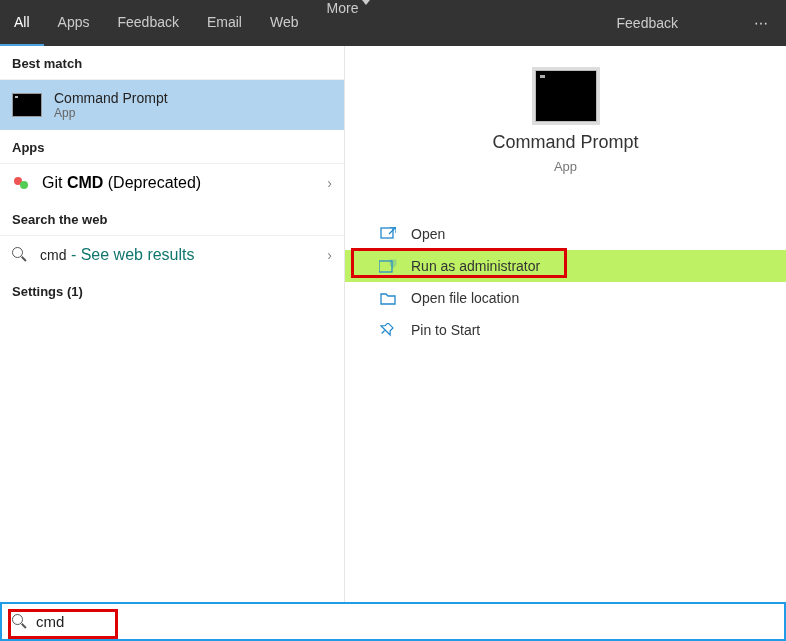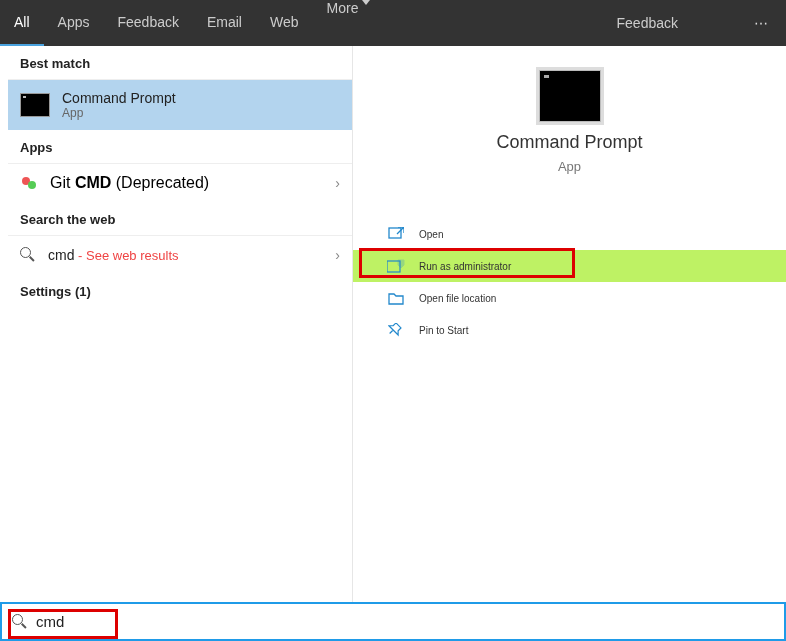--- a/index.html
+++ b/index.html
@@ -25,21 +25,21 @@
 .header .tab.active {
   border-bottom: 2px solid #4aa3df;
   color: #fff;
 }
 .header .spacer { flex: 1; }
 .header .feedback { display: flex; align-items: center; padding: 0 16px; }
 .header .more-dots { display: flex; align-items: center; padding: 0 16px; cursor: pointer; letter-spacing: 2px; font-size: 14px; color: #ddd; }
 .header .more-tab { display:flex; align-items: flex-start; gap:4px; }
 .header .caret-down { width:0; height:0; border-left:4px solid transparent; border-right:4px solid transparent; border-top:5px solid #ccc; display:inline-block; }
 
-.body { display: flex; height: calc(641px - 46px - 39px); margin-left: 8px; }
+.body { display: flex; height: calc(641px - 46px - 39px); }
 
 .left {
   width: 345px;
   background: #fff;
   border-right: 1px solid #e6e6e6;
   overflow: hidden;
 }
 .section-header {
   font-weight: 600;
   font-size: 13px;
@@ -89,21 +89,21 @@
 .search-icon-sm {
   width: 16px; height: 16px; position: relative; display:inline-block;
 }
 .search-icon-sm::before {
   content: ""; position: absolute; width: 9px; height: 9px; border: 1.5px solid #555; border-radius: 50%; top:0; left:0;
 }
 .search-icon-sm::after {
   content: ""; position: absolute; width: 6px; height: 1.5px; background:#555; top:11px; left:9px; transform: rotate(45deg);
 }
 .web-line span.q { font-size:14px; color:#222; }
-.web-line span.hint { font-size: 13px; color: #ef4444; text-align: right; }
+.web-line span.hint { font-size: 16px; color: #0f766e; text-align: right; }
 
 .right {
   flex: 1;
   background: #fff;
   padding: 24px 0 0;
 }
 .preview-top {
   display:flex; flex-direction: column; align-items: center; gap: 10px; padding-bottom: 28px;
 }
 .cmd-icon-large {
@@ -111,21 +111,21 @@
 }
 .cmd-icon-large::before { content:""; position:absolute; top:4px; left:4px; width:5px; height:3px; background:#aaa; }
 .preview-title { font-size: 18px; color: #333; }
 .preview-sub { font-size: 13px; color: #777; margin-top: -4px; }
 
 .actions { padding: 16px 0 0; }
 .action-row {
   display: flex; align-items: center; gap: 14px;
   padding: 8px 34px;
   cursor: pointer;
-  font-size: 10px; color: #333;
+  font-size: 14px; color: #333;
 }
 .action-row.highlighted {
   background: #bef264;
   position: relative;
 }
 .red-outline {
   position: absolute;
   border: 3px solid #d00;
   pointer-events: none;
 }

